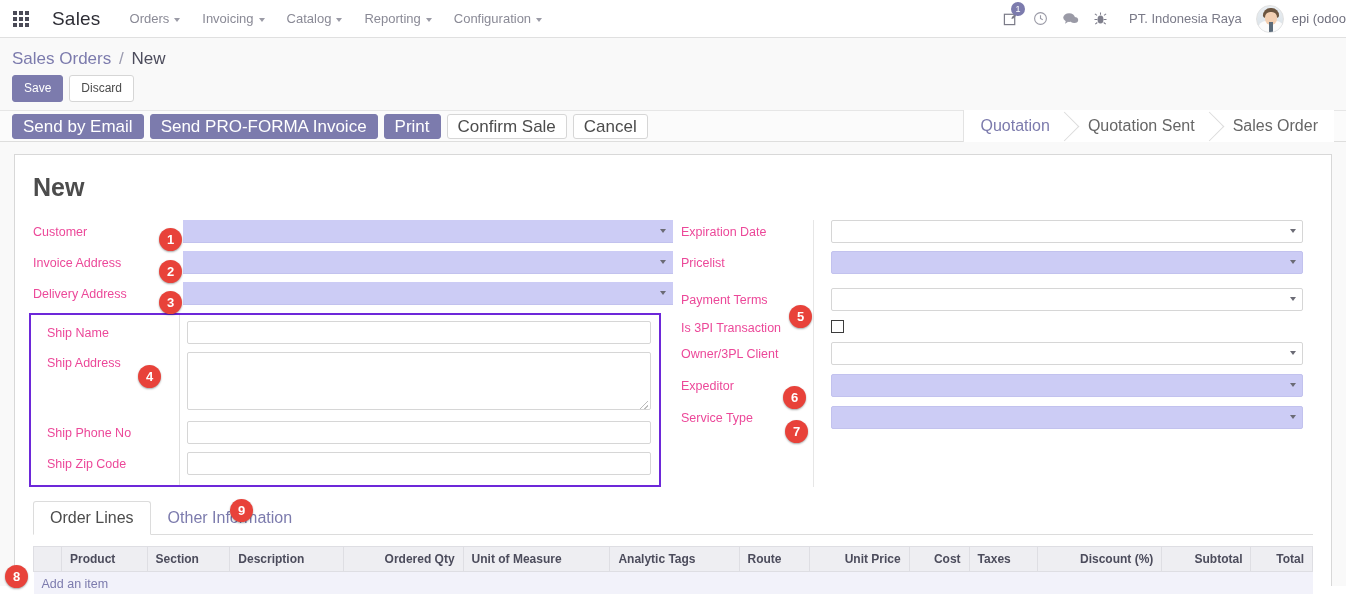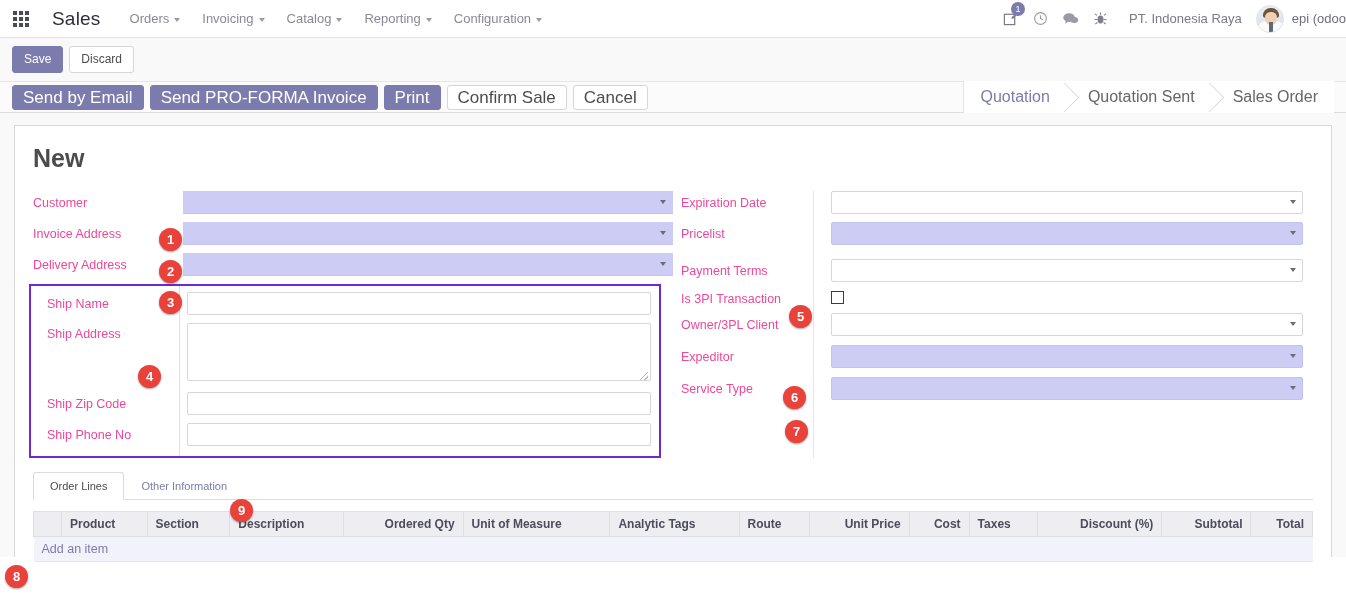--- a/index.html
+++ b/index.html
@@ -144,21 +144,21 @@
     position: absolute; width: 23px; height: 23px; border-radius: 50%;
     background: #e8423a; color: #fff; font-size: 13px; font-weight: bold;
     display: flex; align-items: center; justify-content: center;
     box-shadow: 0 1px 2px rgba(0,0,0,.35); z-index: 20; line-height: 1;
   }
 
   
   .notebook { margin-top: 14px; position: relative; }
   .tabs { display: flex; border-bottom: 1px solid #dcdcdc; position: relative; }
   .tab {
-    padding: 7px 16px; font-size: 11px; color: #7c7bad; cursor: pointer;
+    padding: 7px 16px; font-size: 16px; color: #7c7bad; cursor: pointer;
     border: 1px solid transparent; margin-bottom: -1px; border-radius: 3px 3px 0 0;
   }
   .tab.active { color: #4c4c4c; background: #fff; border-color: #dcdcdc; border-bottom-color: #fff; }
 
   .lines-table { width: 100%; border-collapse: collapse; margin-top: 11px; }
   .lines-table th {
     background: #eeeef2; border-top: 1px solid #dedee3; border-bottom: 1px solid #dedee3;
     border-right: 1px solid #dedee3;
     font-size: 12px; color: #4c4c5c; font-weight: bold; padding: 5px 8px;
     text-align: left; white-space: nowrap;
@@ -230,20 +230,25 @@
         <div class="shirt"></div>
           <div class="hair"></div>
           <div class="face"></div>
           <div class="tie"></div>
       </div>
       <div class="username">epi (odoo</div>
     </div>
   </div>
 
   <div class="control-panel">
+    <div class="breadcrumb">
+      <span>Sales Orders</span>
+      <span class="sep">/</span>
+      <span class="current">New</span>
+    </div>
     <div class="btn-row">
       <button class="btn btn-primary">Save</button>
       <button class="btn btn-default">Discard</button>
     </div>
   </div>
 
   <div class="action-bar">
     <div style="display:flex; gap:6px;">
       <button class="btn btn-primary">Send by Email</button>
       <button class="btn btn-primary">Send PRO-FORMA Invoice</button>
@@ -302,28 +307,28 @@
 
             <div class="frow" style="align-items:flex-start;">
               <div class="flabel" style="padding-top:4px;">Ship Address</div>
               <div class="fctrl">
                 <textarea class="fld" style=""></textarea>
                 <span class="resize-grip"></span>
               </div>
             </div>
 
             <div class="frow">
-              <div class="flabel">Ship Zip Code</div>
+              <div class="flabel">Ship Phone No</div>
               <div class="fctrl">
                 <input class="fld" value="" style="">
               </div>
             </div>
 
             <div class="frow">
-              <div class="flabel">Ship Phone No</div>
+              <div class="flabel">Ship Zip Code</div>
               <div class="fctrl">
                 <input class="fld" value="" style="">
               </div>
             </div>
           </div>
         </div>
 
         <div class="col-right" style="position:relative;">
           <div class="right-divider"></div>
 

